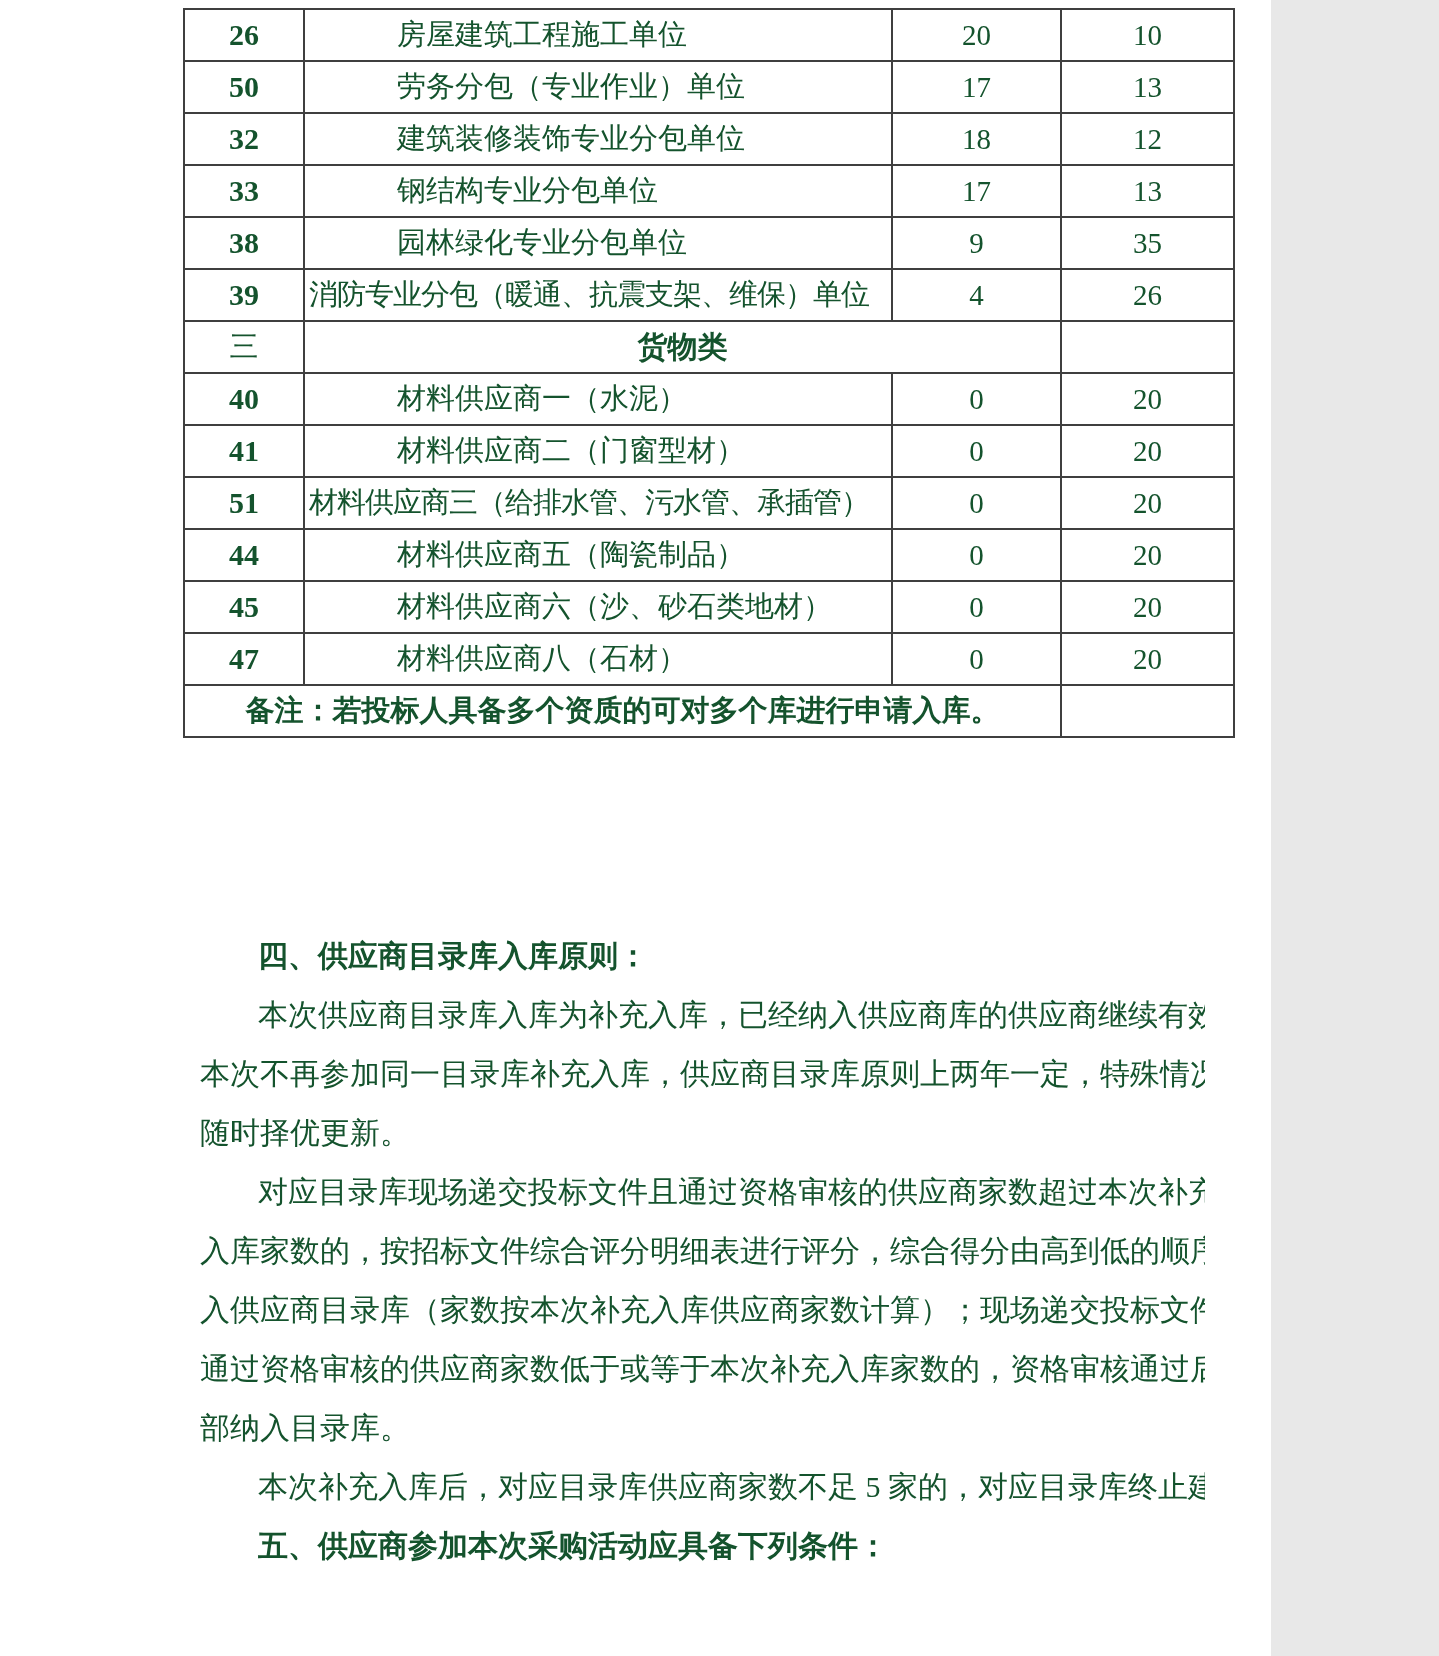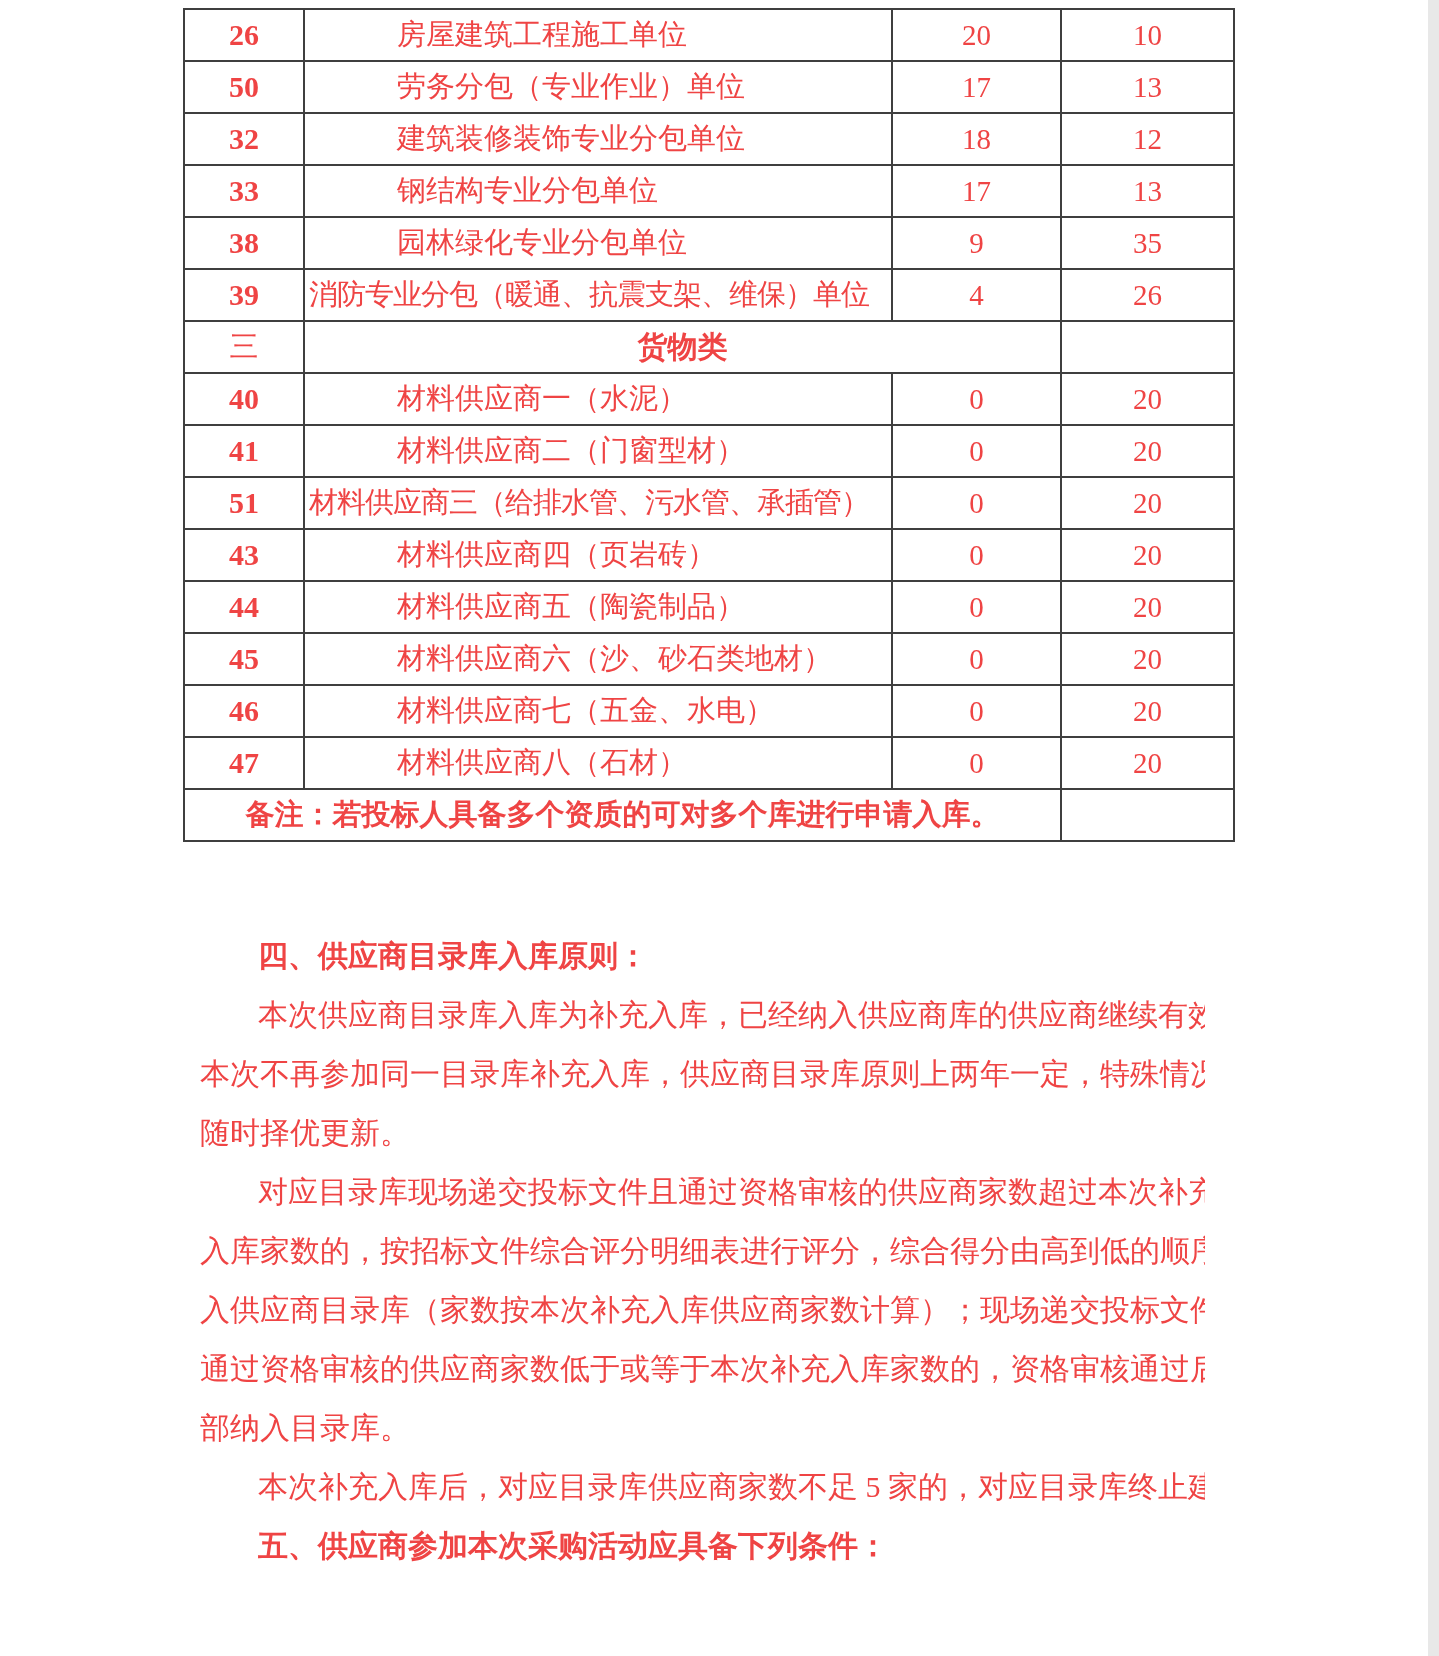--- a/index.html
+++ b/index.html
@@ -1,22 +1,22 @@
 <!DOCTYPE html>
 <html><head>
 <meta charset="utf-8">
 <style>
   html,body{margin:0;padding:0;background:#e8e8e8;}
   .page{
     position:relative;
-    width:1428px;height:1656px;
+    width:1271px;height:1656px;
     background:#ffffff;
     overflow:hidden;
     font-family:"Liberation Serif","DejaVu Serif",serif;
-    color:#ef4444;
+    color:#14532d;
   }
   
   table.catalog{
     position:absolute;left:183px;top:8px;width:1050px;
     border-collapse:collapse;table-layout:fixed;
   }
   table.catalog td{
     border:2px solid #3f3f3f;
     height:48px;
     vertical-align:middle;
@@ -113,40 +113,28 @@
           <td class="cell-val">0</td>
           <td class="cell-val">20</td>
         </tr>
         <tr>
           <td class="cell-num">51</td>
           <td class="cell-name long">材料供应商三（给排水管、污水管、承插管）</td>
           <td class="cell-val">0</td>
           <td class="cell-val">20</td>
         </tr>
         <tr>
-          <td class="cell-num">43</td>
-          <td class="cell-name">材料供应商四（页岩砖）</td>
-          <td class="cell-val">0</td>
-          <td class="cell-val">20</td>
-        </tr>
-        <tr>
           <td class="cell-num">44</td>
           <td class="cell-name">材料供应商五（陶瓷制品）</td>
           <td class="cell-val">0</td>
           <td class="cell-val">20</td>
         </tr>
         <tr>
           <td class="cell-num">45</td>
           <td class="cell-name">材料供应商六（沙、砂石类地材）</td>
-          <td class="cell-val">0</td>
-          <td class="cell-val">20</td>
-        </tr>
-        <tr>
-          <td class="cell-num">46</td>
-          <td class="cell-name">材料供应商七（五金、水电）</td>
           <td class="cell-val">0</td>
           <td class="cell-val">20</td>
         </tr>
         <tr>
           <td class="cell-num">47</td>
           <td class="cell-name">材料供应商八（石材）</td>
           <td class="cell-val">0</td>
           <td class="cell-val">20</td>
         </tr>
         <tr>

